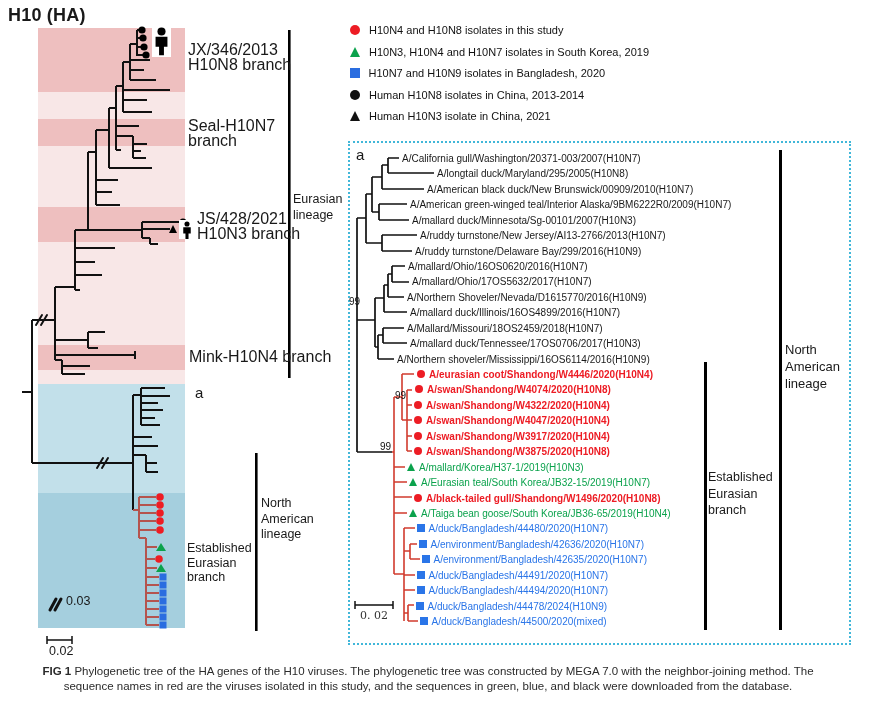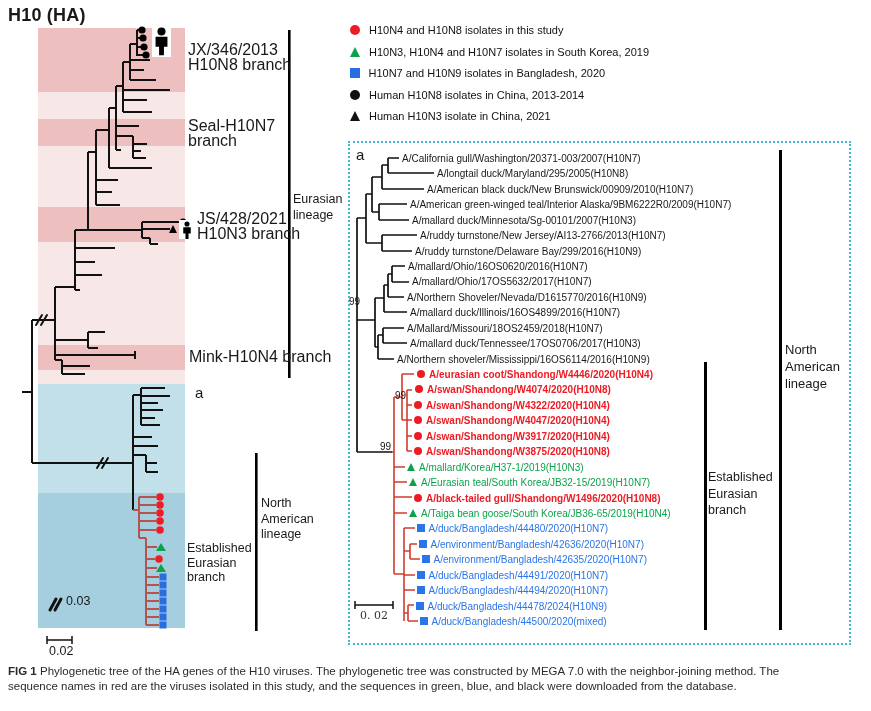--- a/index.html
+++ b/index.html
@@ -339,18 +339,18 @@
       <div class="taxon taxon-blue" style="top: 599px; left: 416px;">
         <span class="mk mk-square" style="background: rgb(42, 117, 232);"></span>
         <span>A/duck/Bangladesh/44478/2024(H10N9)</span>
       </div>
       <div class="taxon taxon-blue" style="top: 614px; left: 420px;">
         <span class="mk mk-square" style="background: rgb(42, 117, 232);"></span>
         <span>A/duck/Bangladesh/44500/2020(mixed)</span>
       </div>
     </div>
 
-  <div class="abs caption" style="left:8px;top:664px;">
+  <div class="abs caption" style="left:0;top:664px;text-align:center;">
     <b>FIG 1</b>
     <span>Phylogenetic tree of the HA genes of the H10 viruses. The phylogenetic tree was constructed by MEGA 7.0 with the neighbor-joining method. The</span><br>
     <span>sequence names in red are the viruses isolated in this study, and the sequences in green, blue, and black were downloaded from the database.</span>
   </div>
 </div>
 
 </body></html>

